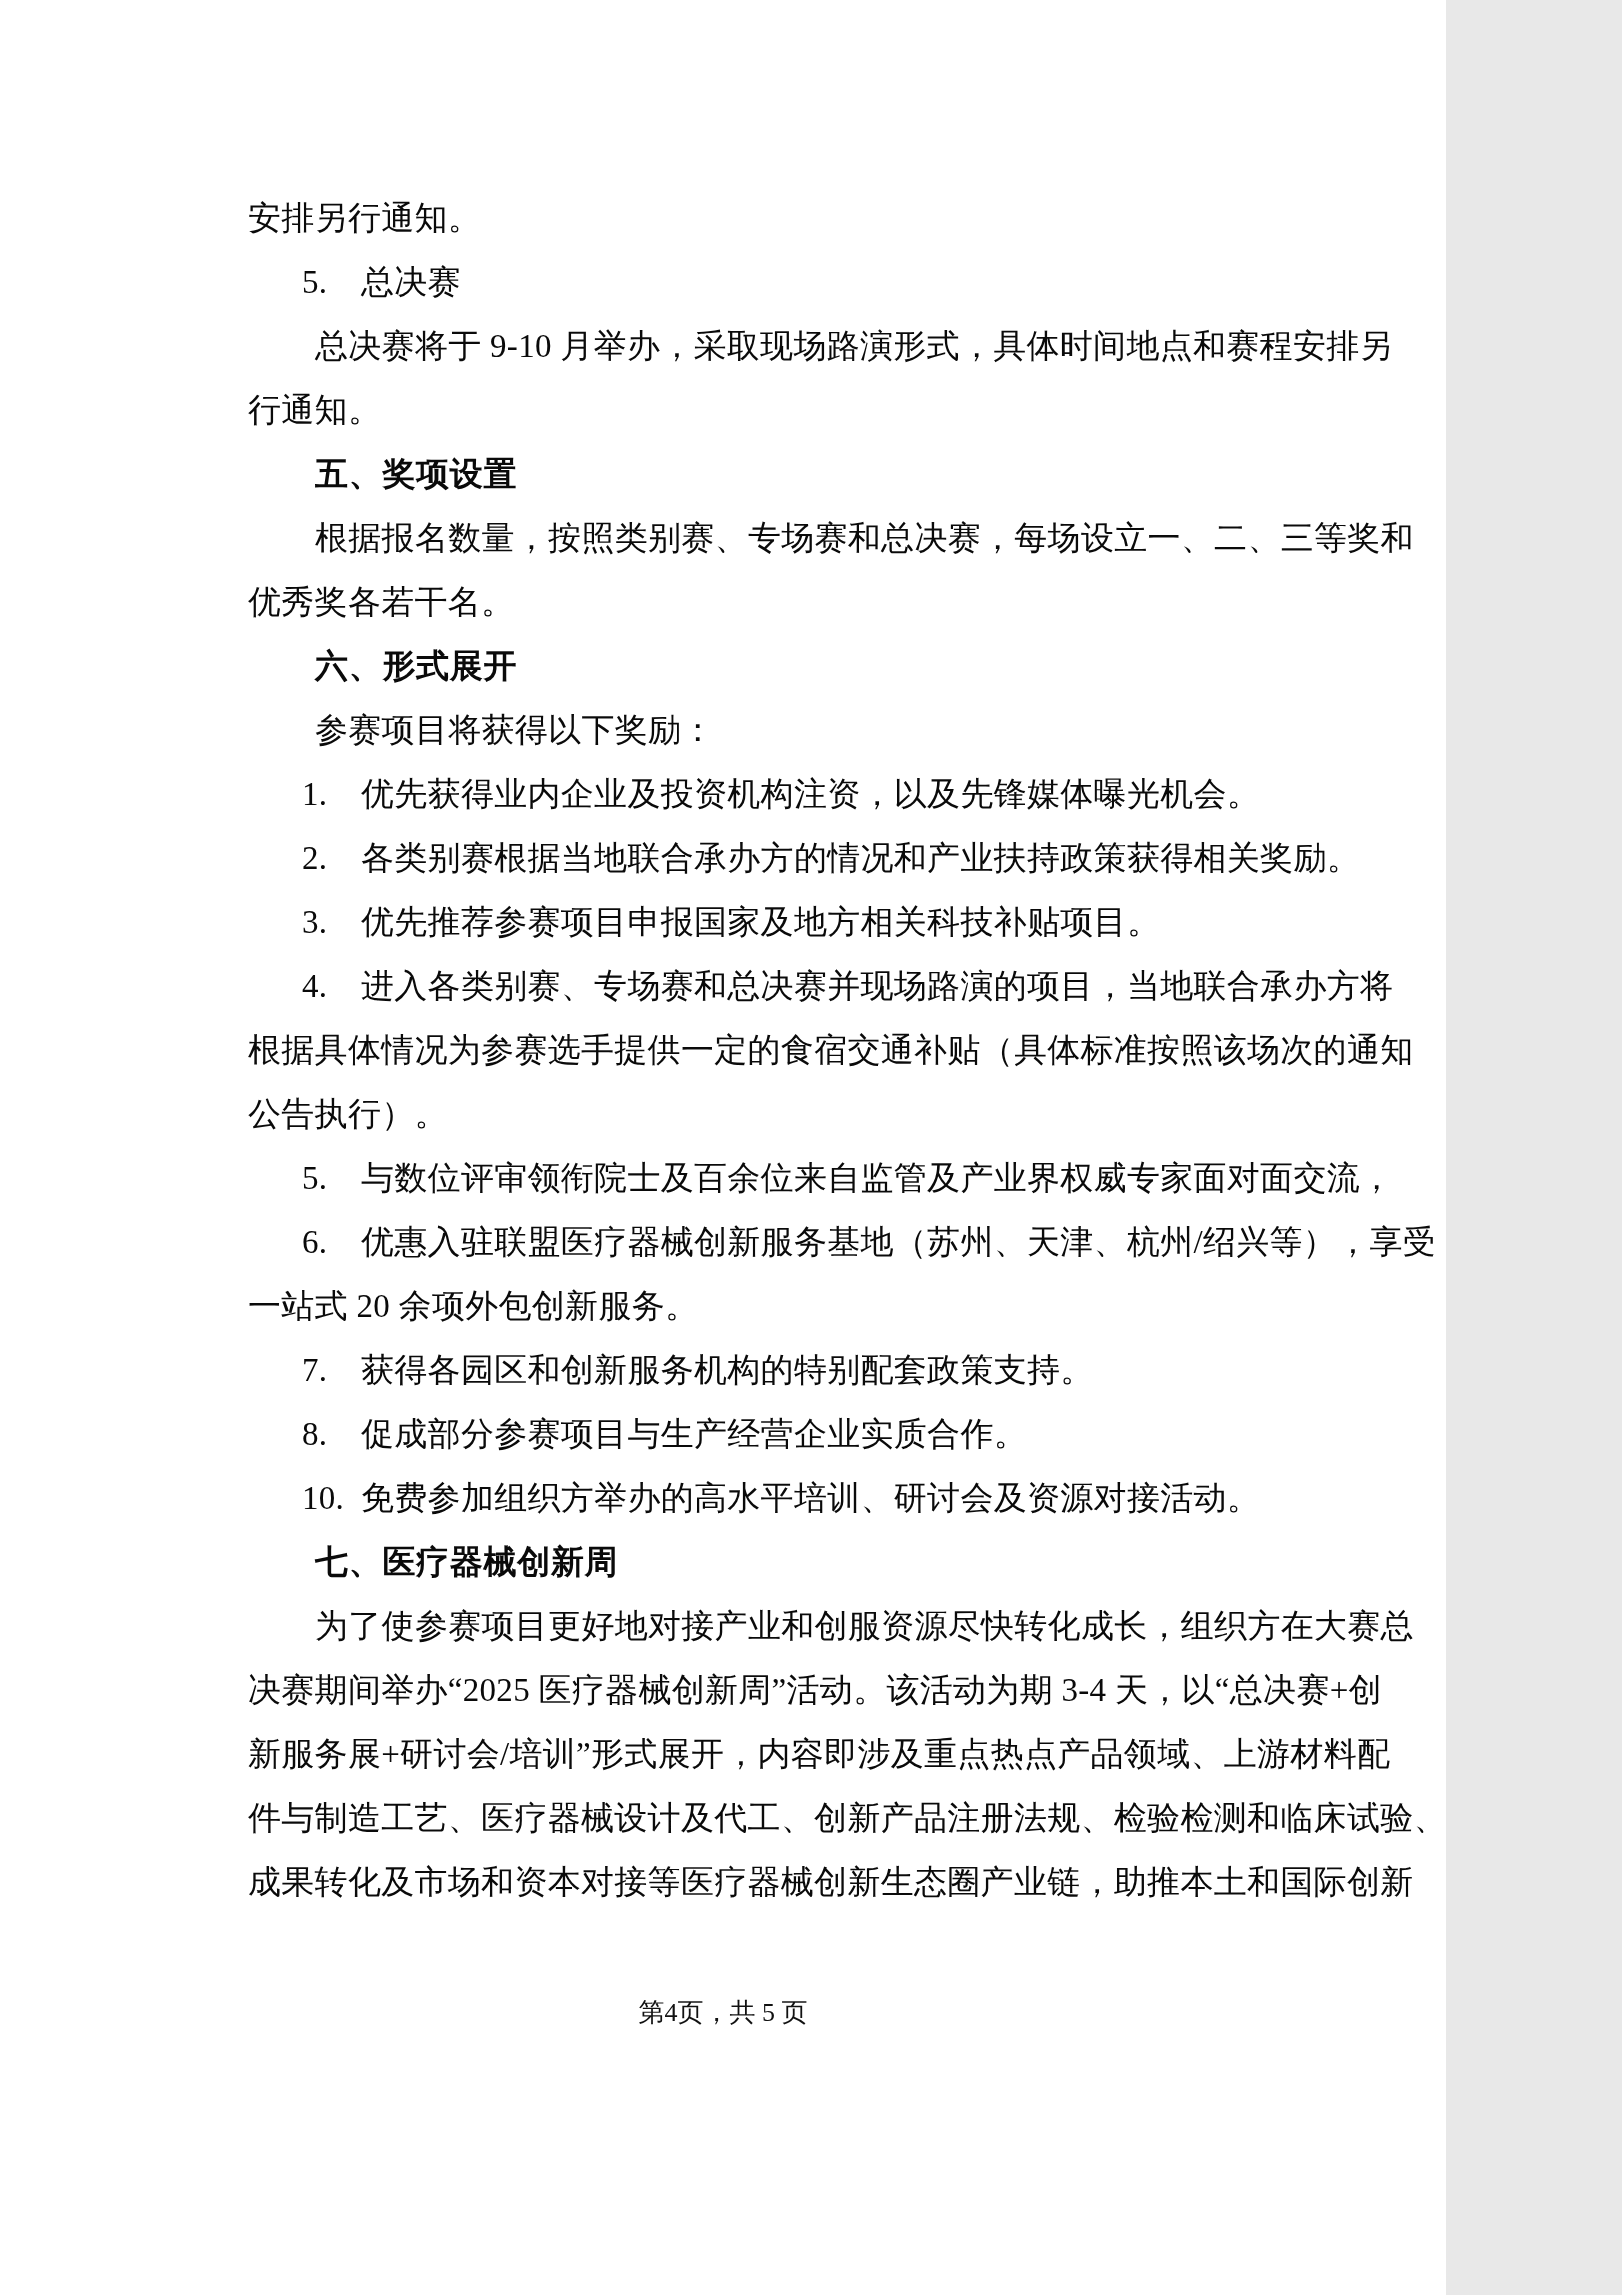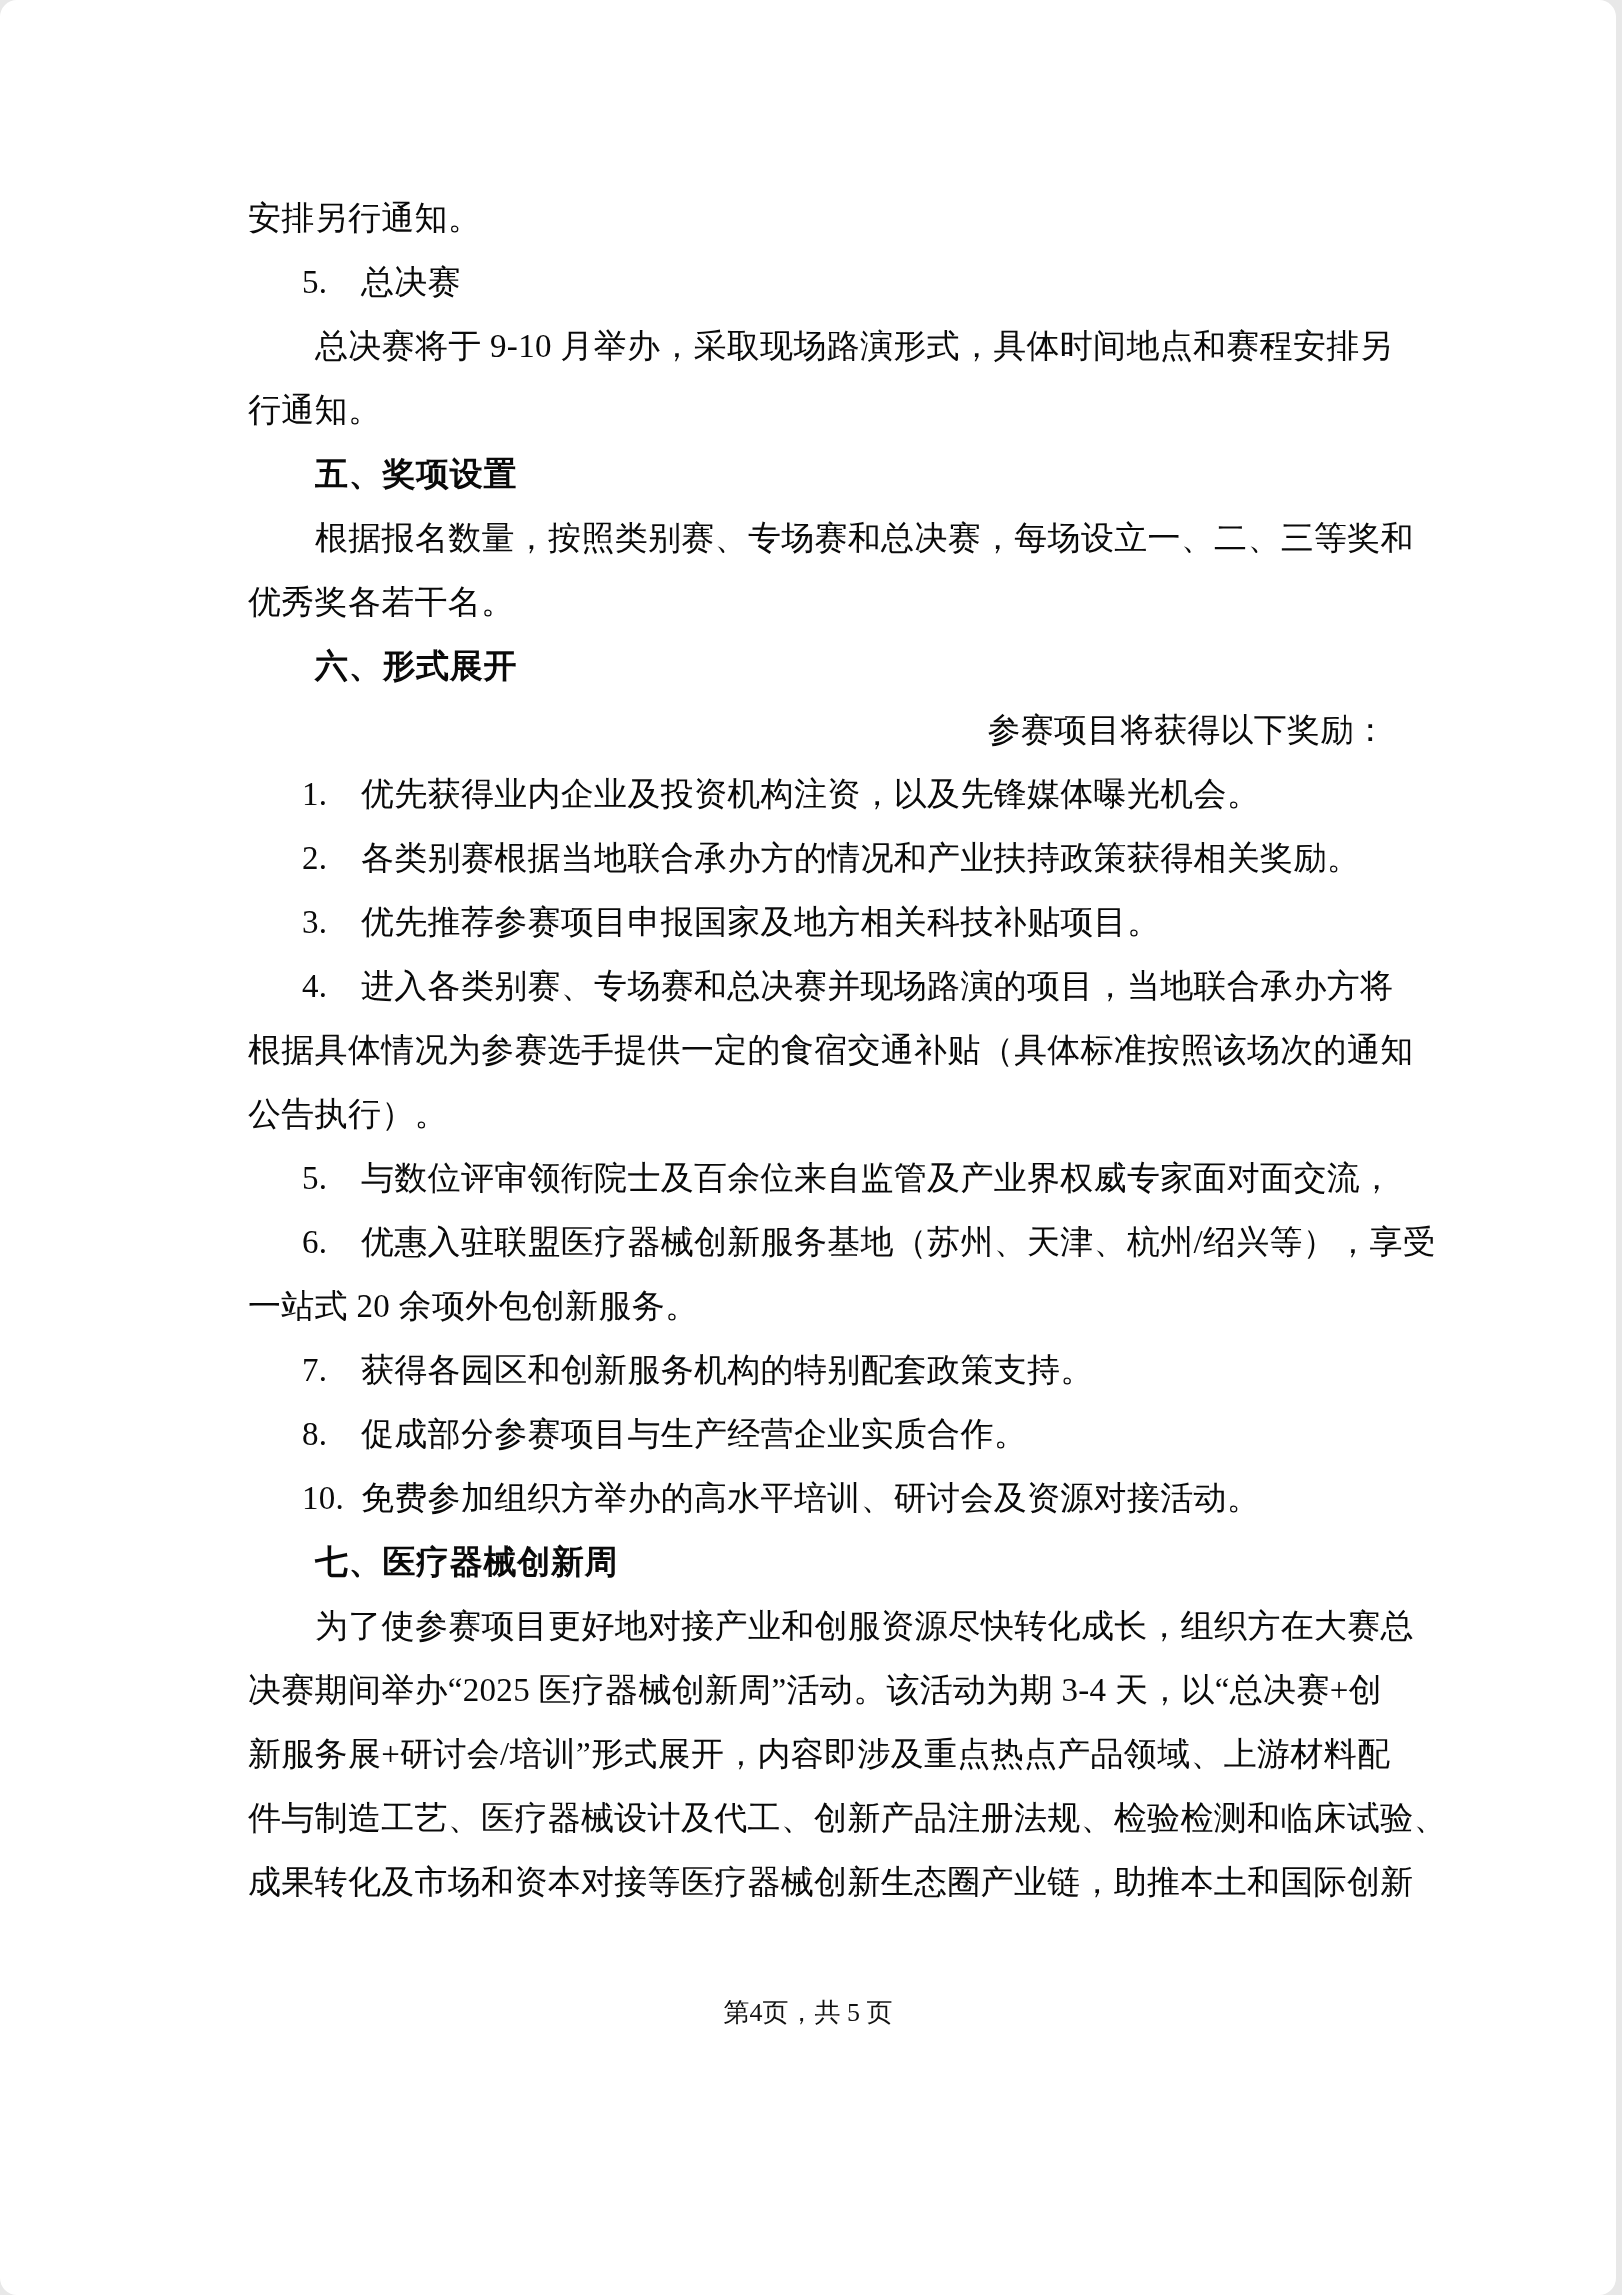--- a/index.html
+++ b/index.html
@@ -3,41 +3,40 @@
 <meta charset="utf-8">
 <style>
   html,body{margin:0;padding:0;}
   body{
     width:1623px;height:2295px;
     background:#e8e8e8;
     font-family:"Liberation Serif","DejaVu Serif",serif;
   }
   .page{
     position:relative;
-    width:1616px;height:2295px;
+    width:1446px;height:2295px;
     background:#ffffff;
     color:#0a0a0a;
     overflow:hidden;
-    border-radius:17px;
   }
   .doc{
     position:absolute;
     left:248px;
     top:186px;
     width:1139px;
     overflow:visible;
   }
   .line{
     height:64px;
     line-height:64px;
     font-size:33px;
     white-space:nowrap;
     letter-spacing:0.3px;
   }
-  .line.para{ padding-left:67px;text-align:right; }
+  .line.para{ padding-left:67px; }
   .line.heading{
     padding-left:67px;
     font-weight:bold;
     font-family:"Liberation Sans","DejaVu Sans",sans-serif;
     letter-spacing:0.7px;
   }
   .line .num{
     display:inline-block;
     margin-left:54px;
     width:59px;

